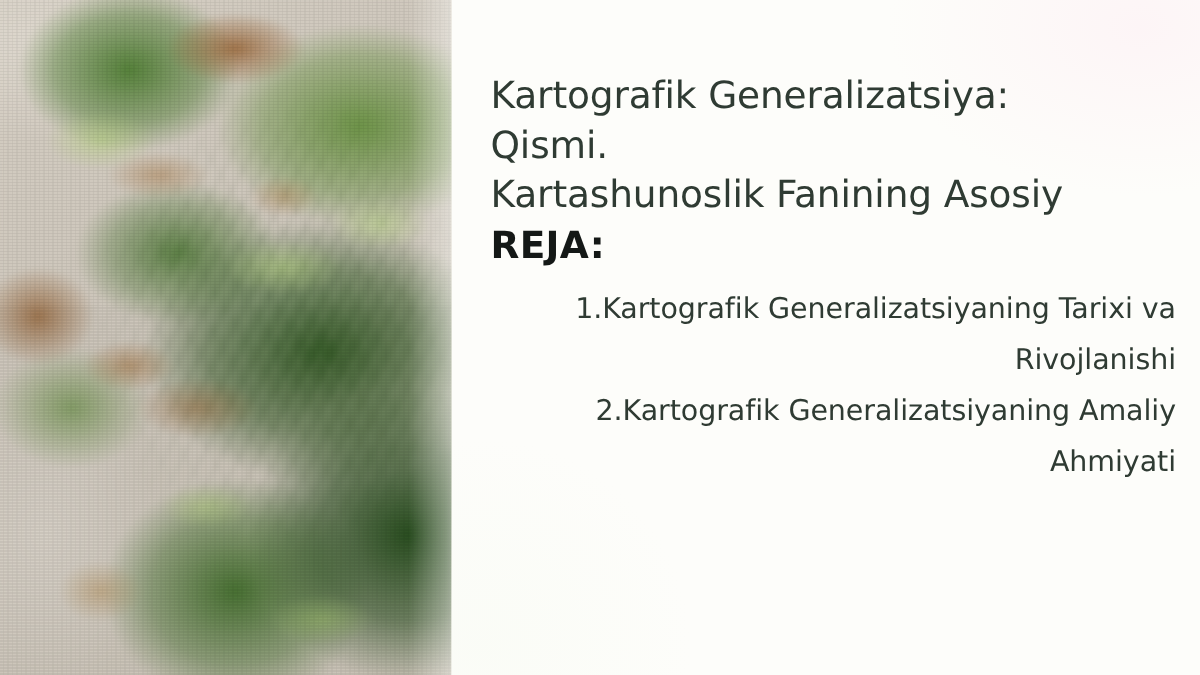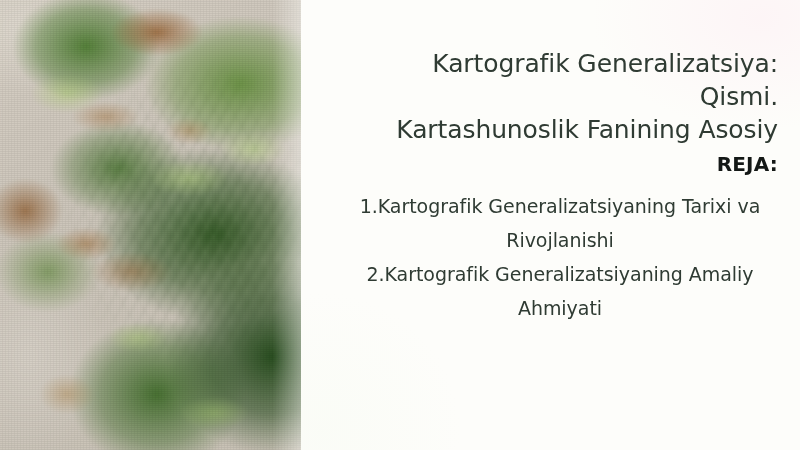--- a/index.html
+++ b/index.html
@@ -124,48 +124,48 @@
       radial-gradient(ellipse 240px 160px at 92% 4%, rgba(253,244,246,0.9) 0%, rgba(253,244,246,0) 70%),
       radial-gradient(ellipse 200px 200px at 4% 96%, rgba(250,252,246,0.9) 0%, rgba(250,252,246,0) 70%),
       #fdfdfa;
   }
 
   #title-block {
     position: absolute;
     left: 26px;
     right: 22px;
     top: 47px;
-    text-align: right;
+    text-align: left;
   }
   .title-line {
     font-size: 25px;
     line-height: 33px;
     font-weight: 400;
     color: #2f3b33;
     letter-spacing: -0.1px;
     white-space: nowrap;
   }
   #reja-heading {
-    font-size: 20px;
+    font-size: 25px;
     line-height: 34px;
     font-weight: 700;
     color: #141816;
     letter-spacing: 0.2px;
     margin-top: 1px;
   }
 
   #outline-list {
     position: absolute;
     left: 35px;
     right: 16px;
     top: 189px;
     margin: 0;
     padding: 0;
     list-style: none;
-    text-align: center;
+    text-align: right;
   }
   .outline-item {
     font-size: 19px;
     line-height: 34px;
     font-weight: 400;
     color: #2f3b33;
     letter-spacing: -0.05px;
   }
 </style>
 </head>

